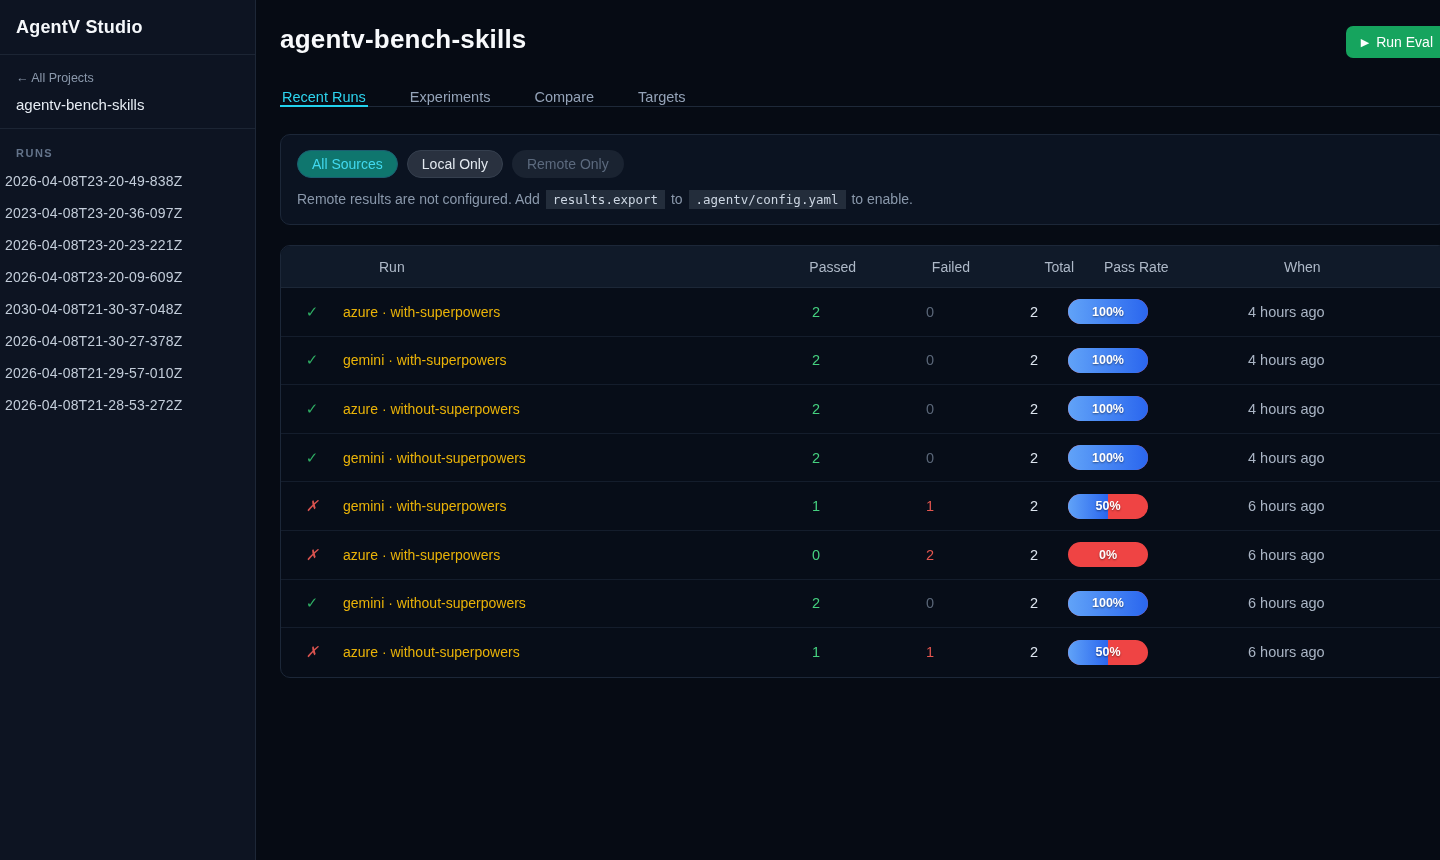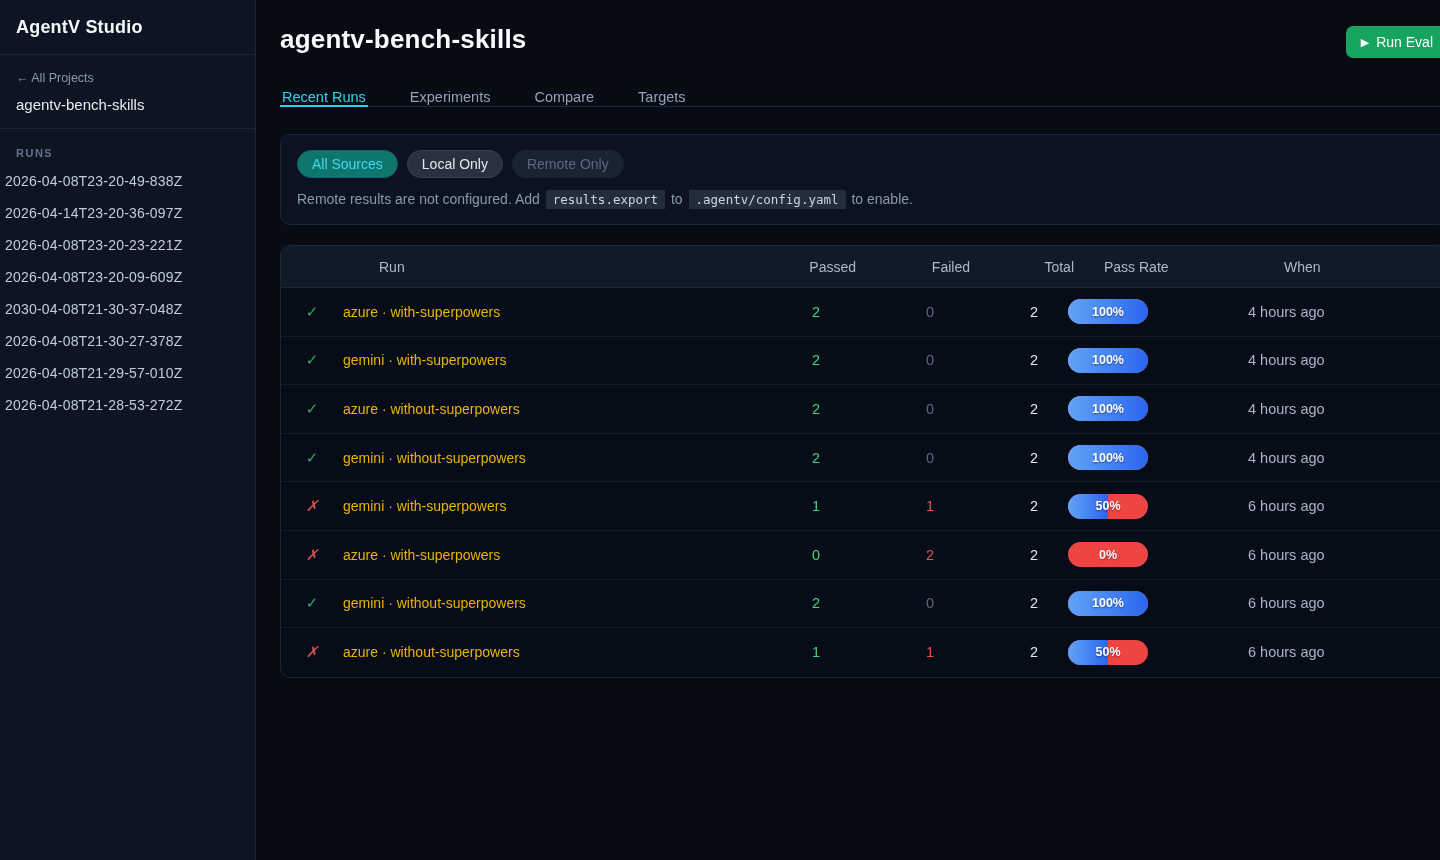--- a/index.html
+++ b/index.html
@@ -139,21 +139,21 @@
   <div class="sb-header">
     <div class="sb-title">AgentV Studio</div>
   </div>
   <div class="sb-project">
     <span class="sb-back">← All Projects</span>
     <div class="sb-project-name">agentv-bench-skills</div>
   </div>
   <div class="sb-runs-label">RUNS</div>
   <nav id="run-list">
       <div class="sb-run">2026-04-08T23-20-49-838Z</div>
-      <div class="sb-run">2026-04-14T23-20-36-097Z</div>
+      <div class="sb-run">2023-04-08T23-20-36-097Z</div>
       <div class="sb-run">2026-04-08T23-20-23-221Z</div>
       <div class="sb-run">2026-04-08T23-20-09-609Z</div>
       <div class="sb-run">2030-04-08T21-30-37-048Z</div>
       <div class="sb-run">2026-04-08T21-30-27-378Z</div>
       <div class="sb-run">2026-04-08T21-29-57-010Z</div>
       <div class="sb-run">2026-04-08T21-28-53-272Z</div>
     </nav>
 </aside>
 
 <main class="main">

